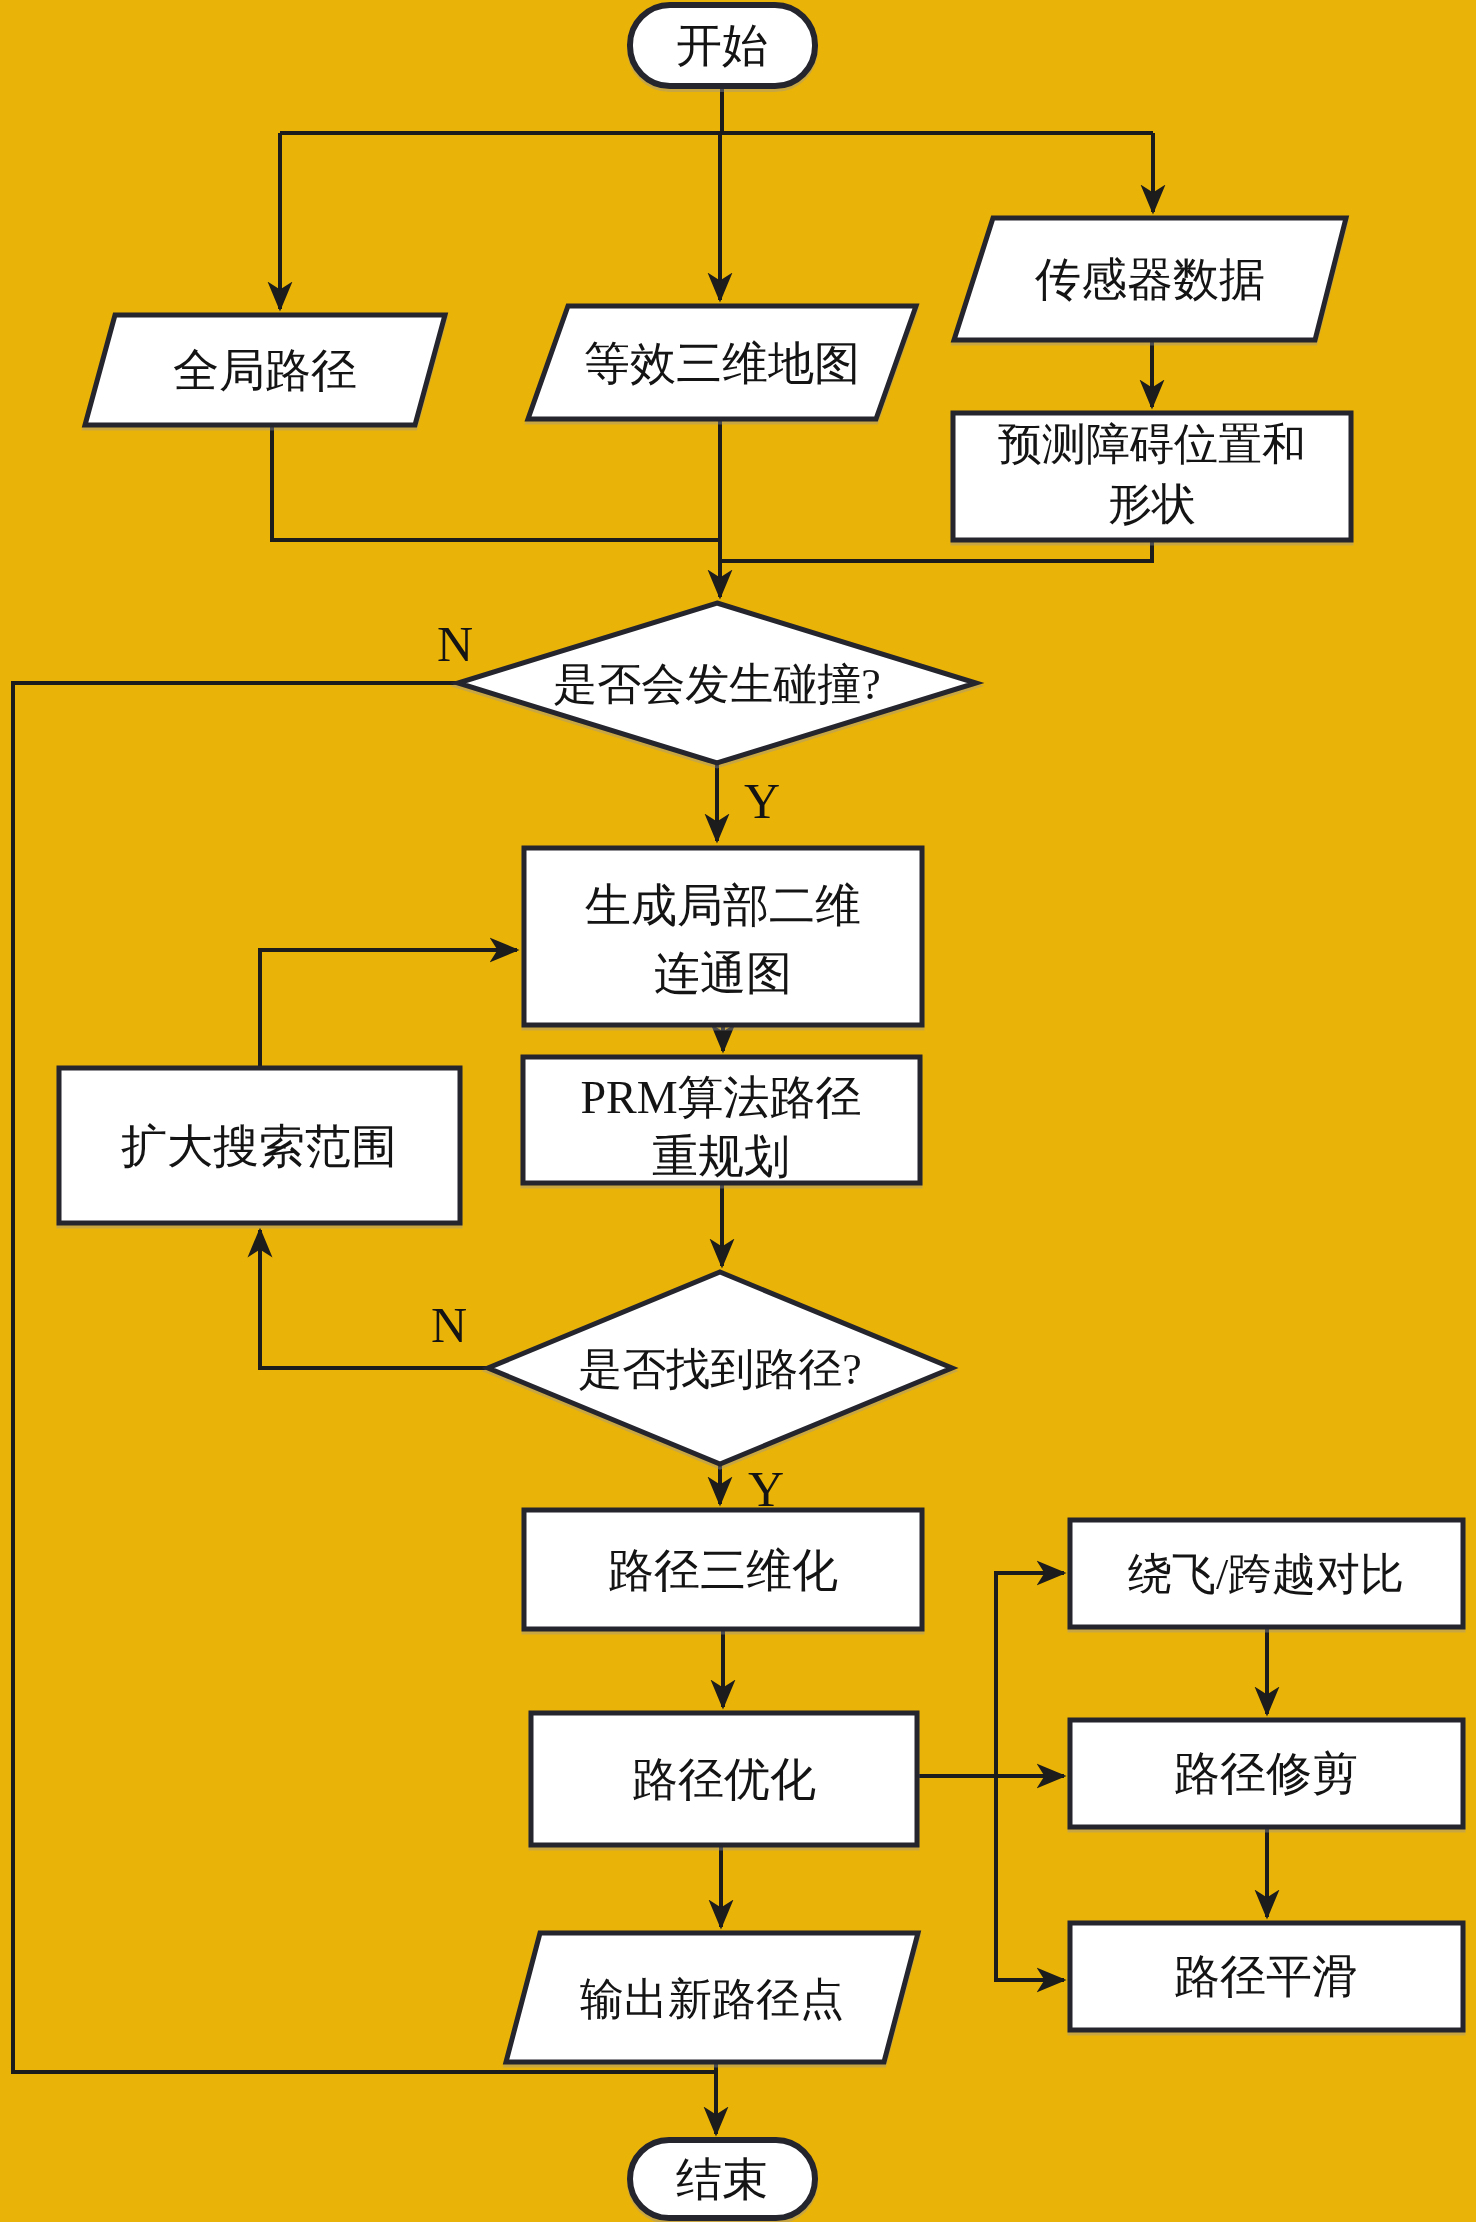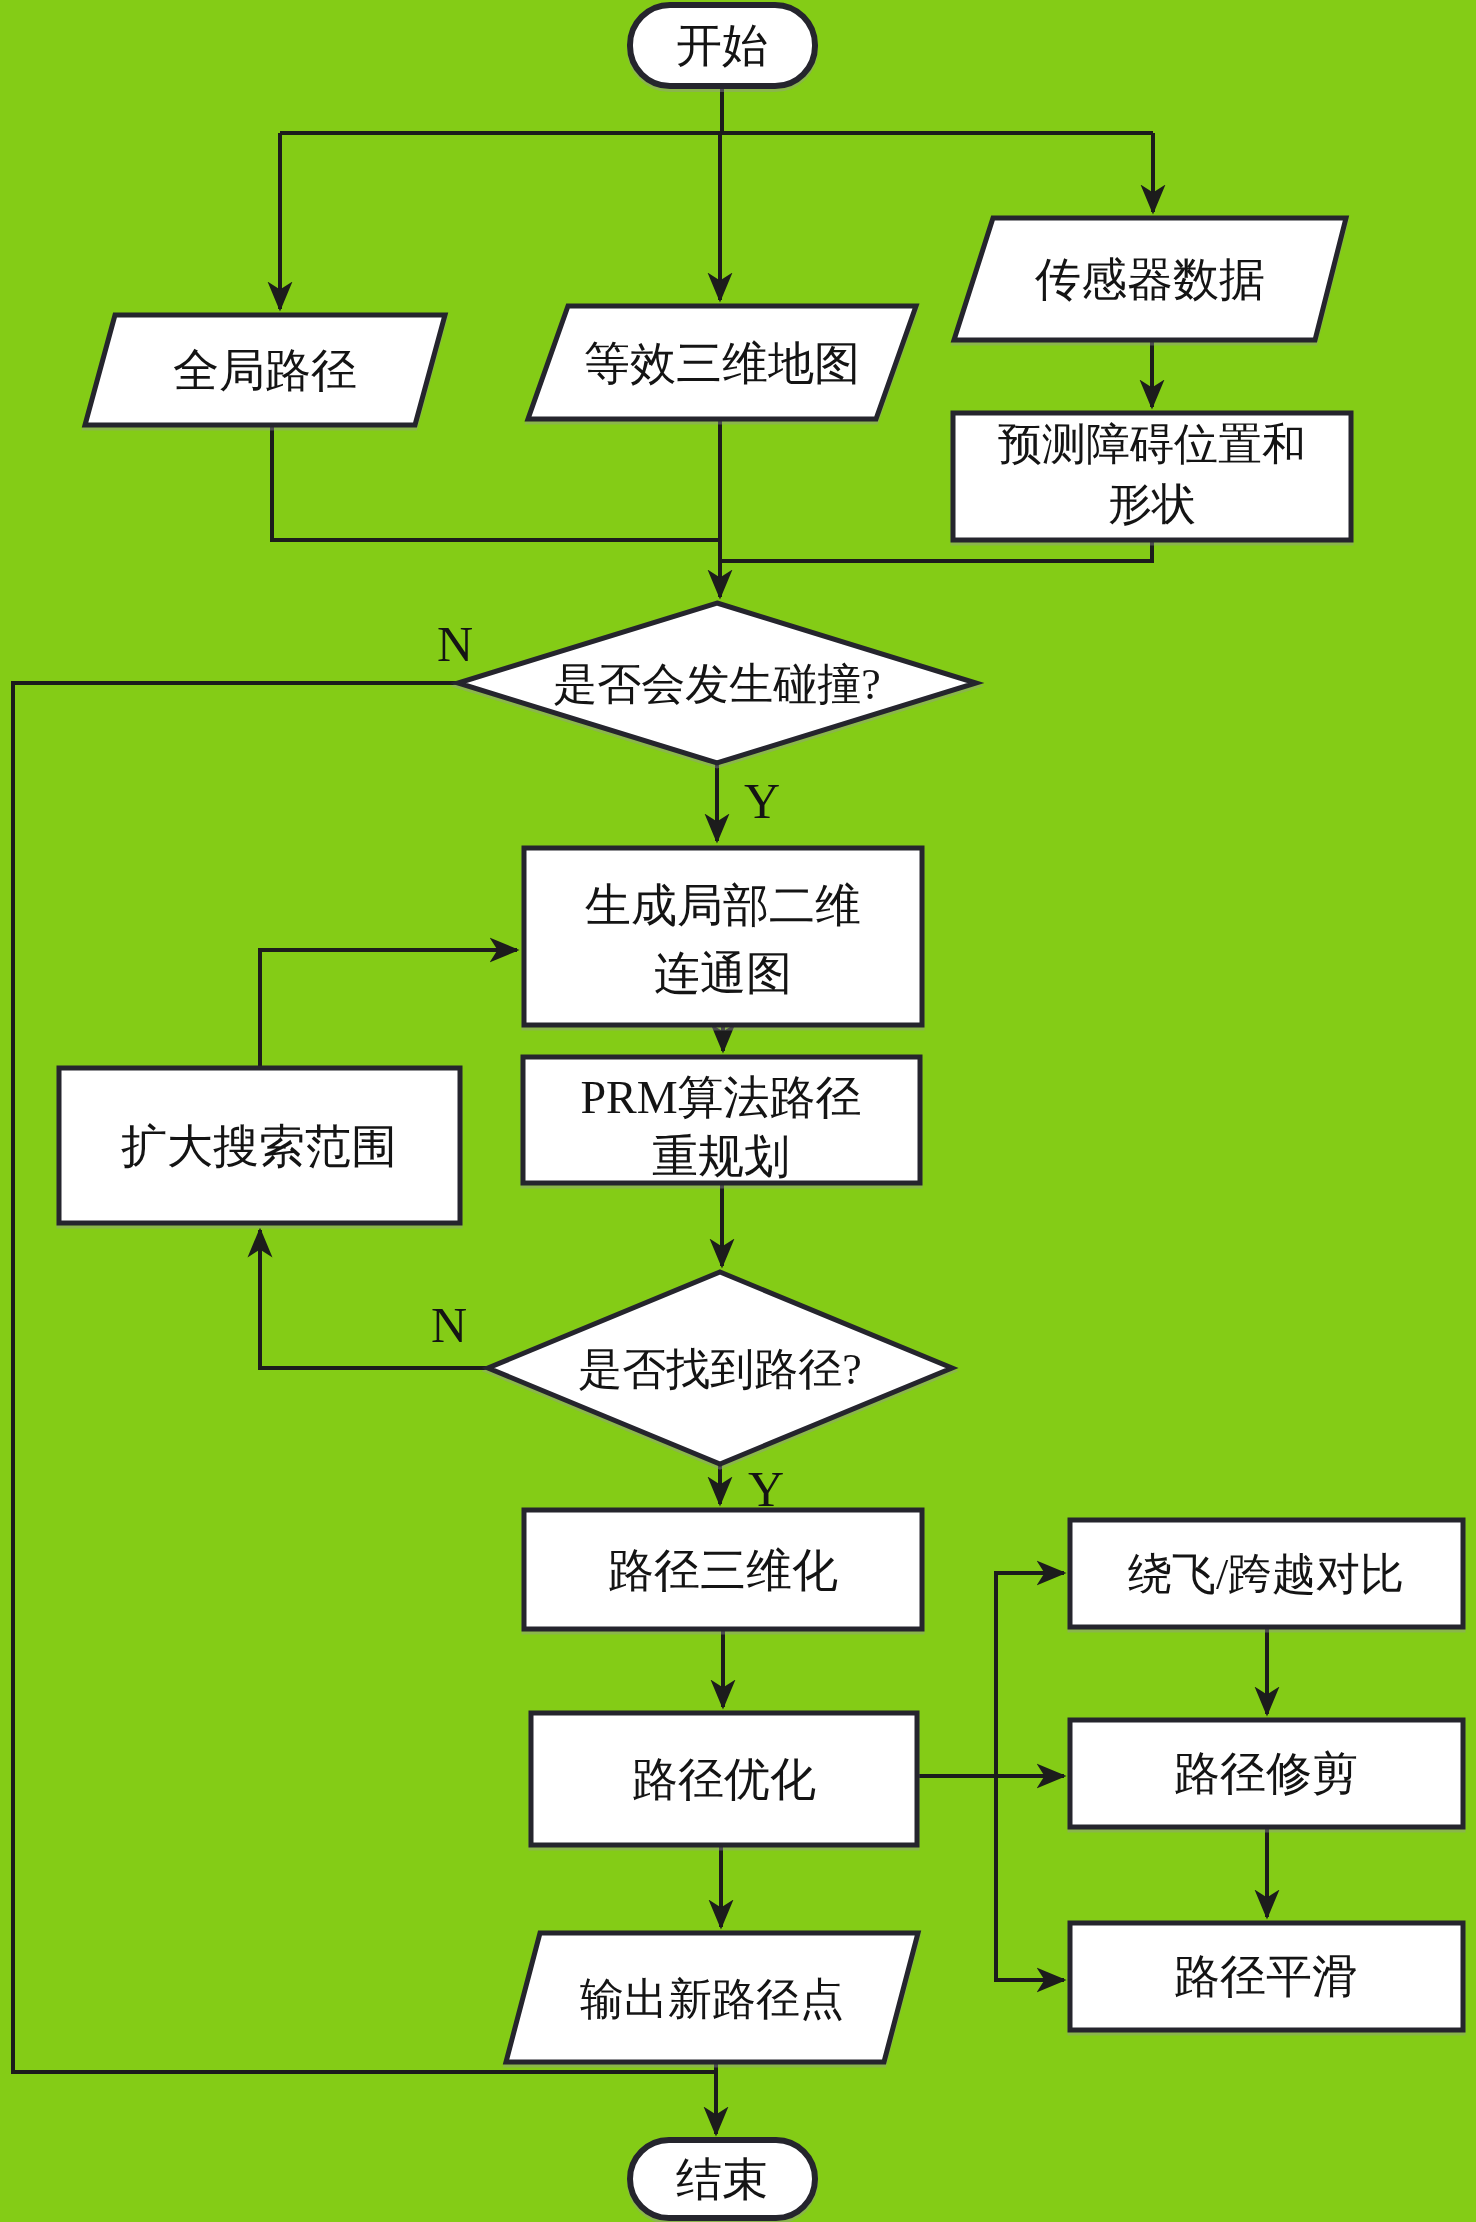--- a/index.html
+++ b/index.html
@@ -4,21 +4,21 @@
 <style>
   html, body {
     margin: 0;
     padding: 0;
     background: #ffffff;
   }
   .stage {
     position: relative;
     width: 1476px;
     height: 2222px;
-    background: #84cc16;
+    background: #eab308;
     overflow: hidden;
   }
   svg { display: block; }
   .shape {
     fill: #ffffff;
     stroke: #25252d;
     stroke-width: 5;
     stroke-linejoin: miter;
   }
   .terminal {

